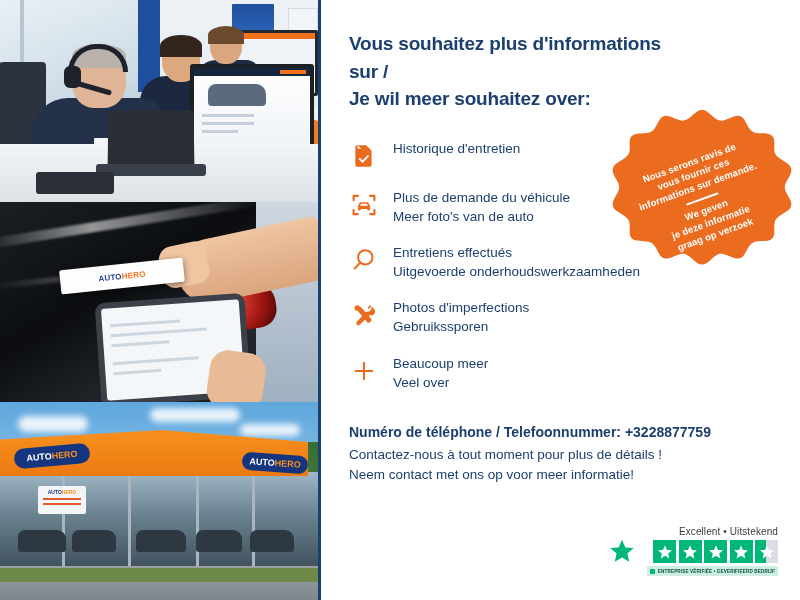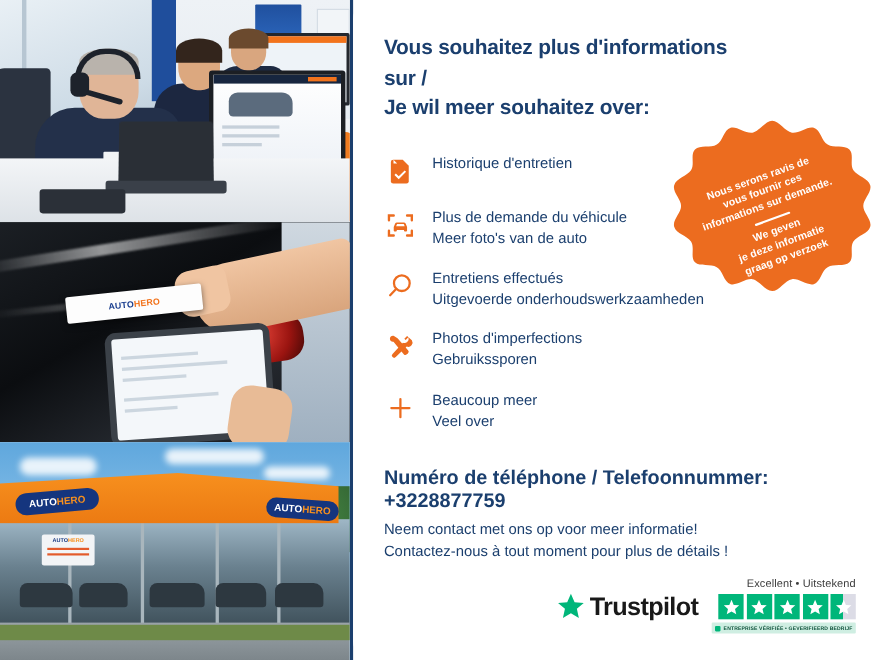--- a/index.html
+++ b/index.html
@@ -276,21 +276,20 @@
     background: #6e8a48;
   }
 
   
   .divider { width: 3px; height: 600px; background: #1b3f6e; flex: 0 0 3px; }
 
   
   .content {
     position: relative; flex: 1; height: 600px; background: #ffffff;
     padding: 30px 24px 0 28px;
-    border-radius: 17px;
   }
   .heading {
     color: #1b3f6e; font-size: 19px; font-weight: 700; line-height: 1.45;
     letter-spacing: -.2px; max-width: 330px;
   }
   .heading span { display: block; }
 
   .features { margin-top: 26px; position: relative; z-index: 3; }
   .feature { display: flex; align-items: flex-start; margin-bottom: 17px; }
   .feature-icon {
@@ -315,21 +314,21 @@
   .badge-txt {
     color: #ffffff; font-size: 9.5px; font-weight: 700; text-align: center;
     line-height: 1.34; letter-spacing: .1px;
   }
   .badge-rule {
     width: 34px; height: 2.5px; background: #ffffff; border-radius: 2px; margin: 5px 0 5px 0;
   }
 
   
   .phone-block { position: absolute; left: 28px; top: 424px; width: 440px; }
-  .phone-title { color: #1b3f6e; font-size: 18px; font-weight: 700; margin-bottom: 5px; }
+  .phone-title { color: #1b3f6e; font-size: 14px; font-weight: 700; margin-bottom: 5px; }
   .phone-line { color: #1b3f6e; font-size: 13.5px; line-height: 1.5; }
 
   
   .trust {
     position: absolute; right: 22px; bottom: 24px;
     display: flex; align-items: center; gap: 12px;
   }
   .tp-logo { display: flex; align-items: center; gap: 4px; }
   .tp-name { font-size: 23px; font-weight: 700; color: #191919; letter-spacing: -.6px; }
   .tp-right { display: flex; flex-direction: column; align-items: flex-end; }
@@ -574,30 +573,29 @@
         </div>
         <div class="feature-text">
           <span>Beaucoup meer</span>
           <span class="l2">Veel over</span>
         </div>
       </div>
     </div>
 
     <div class="phone-block">
       <div class="phone-title">Numéro de téléphone / Telefoonnummer: +3228877759</div>
+      <div class="phone-line">Contactez-nous à tout moment pour plus de détails !</div>
       <div class="phone-line">Neem contact met ons op voor meer informatie!</div>
-      <div class="phone-line">Contactez-nous à tout moment pour plus de détails !</div>
     </div>
 
     <div class="trust">
       <div class="tp-logo">
         <svg width="26" height="26" viewBox="0 0 24 24">
           <path fill="#00b67a" d="M12 1.6l3.1 7.1 7.7.6-5.8 5 1.7 7.6-6.7-4-6.7 4 1.7-7.6-5.8-5 7.7-.6z"></path>
         </svg>
-        <span class="tp-name">Trustpilot</span>
       </div>
       <div class="tp-right">
         <div class="tp-excellent">Excellent • Uitstekend</div>
         <div class="tp-stars">
           <div class="tp-star">
             <svg width="16" height="16" viewBox="0 0 24 24">
                 <path fill="#fff" d="M12 2l3 6.9 7.5.6-5.7 4.9 1.7 7.3L12 17.8 5.5 21.7l1.7-7.3L1.5 9.5 9 8.9z"></path>
               </svg>
           </div>
           <div class="tp-star">

